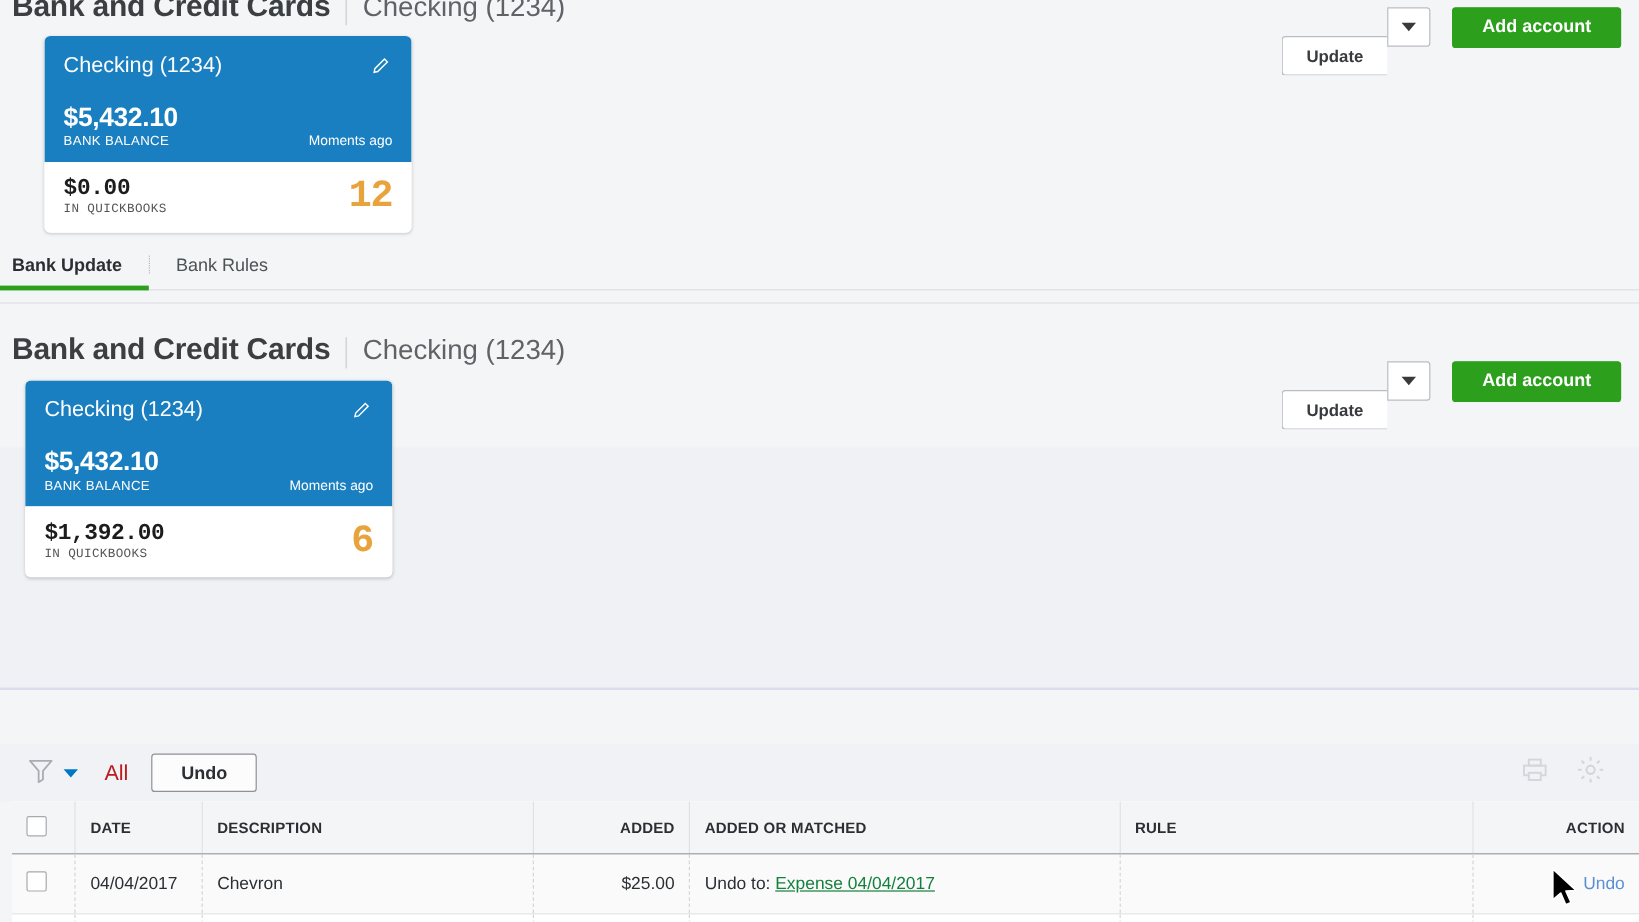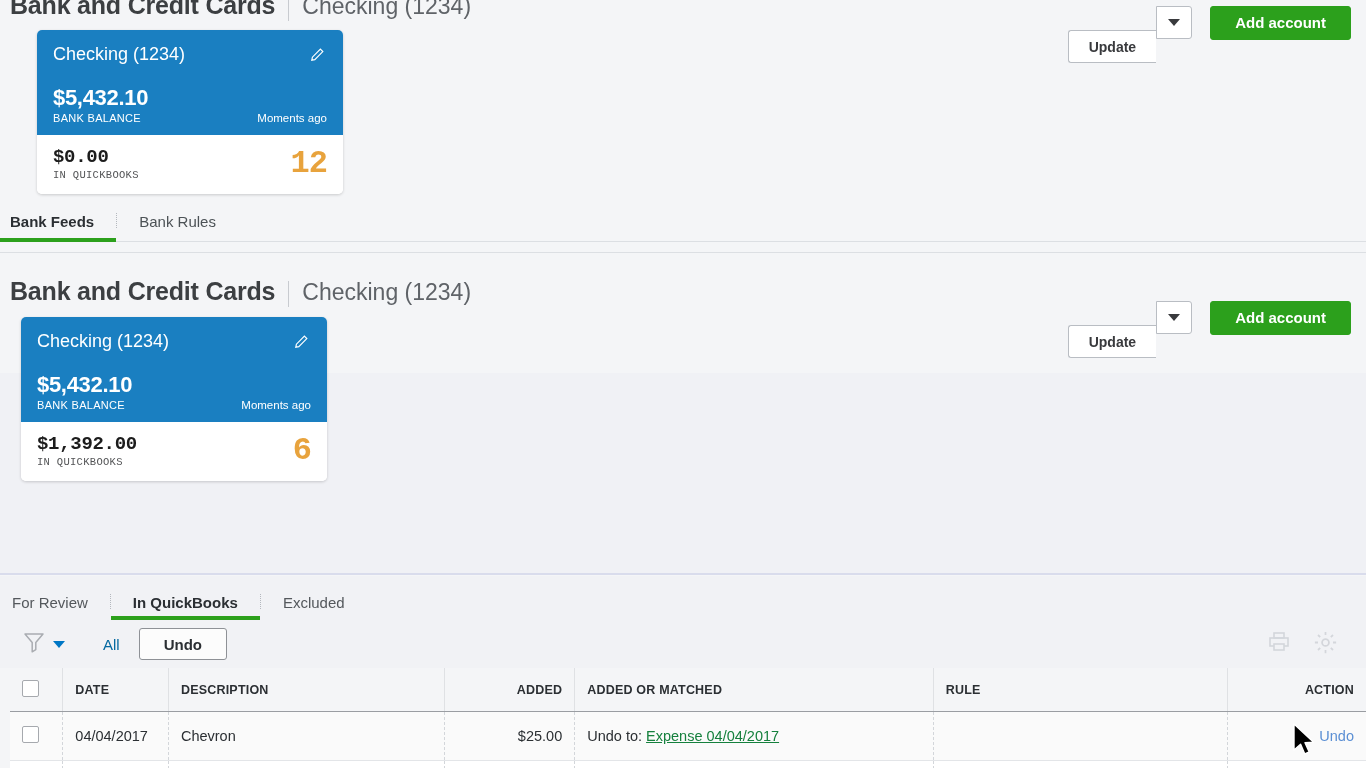--- a/index.html
+++ b/index.html
@@ -165,21 +165,21 @@
   }
   .filter-wrap {
     display: flex; align-items: center; margin-left: 22px; cursor: pointer;
   }
   .filter-caret {
     width: 0; height: 0; margin-left: 7px;
     border-left: 6px solid transparent;
     border-right: 6px solid transparent;
     border-top: 7px solid #0077c5;
   }
-  .all-label { margin-left: 38px; font-size: 15px; color: #0369a1; cursor: pointer; }
+  .all-label { margin-left: 22px; font-size: 18px; color: #b91c1c; cursor: pointer; }
   .btn-undo {
     margin-left: 19px; height: 32px; padding: 0 24px;
     background: #fcfcfc; border: 1px solid #8e9196; border-radius: 3px;
     font-size: 15px; font-weight: bold; color: #2b2f33;
     display: flex; align-items: center; justify-content: center; cursor: pointer;
   }
   .tb-right { margin-left: auto; display: flex; align-items: center; gap: 22px; margin-right: 28px; }
   .tb-icon { cursor: pointer; opacity: .85; }
 
   
@@ -269,21 +269,21 @@
       <div>
         <div class="qb-amt">$0.00</div>
         <div class="qb-lab">IN QUICKBOOKS</div>
       </div>
       <div class="qb-count">12</div>
     </div>
   </div>
 
   <div class="tabstrip" style="top:213px;">
     <div class="tab first active">
-      <span>Bank Feeds</span>
+      <span>Bank Update</span>
       <span class="under"></span>
     </div>
     <span class="dotsep" style="margin-bottom:13px;"></span>
     <div class="tab">
       <span>Bank Rules</span>
       <span class="under"></span>
     </div>
   </div>
 
   <div class="section-mid">
@@ -323,36 +323,20 @@
     </div>
     <div class="card-bottom">
       <div>
         <div class="qb-amt">$1,392.00</div>
         <div class="qb-lab">IN QUICKBOOKS</div>
       </div>
       <div class="qb-count">6</div>
     </div>
   </div>
 
-  <div class="subtabs">
-    <div class="subtab first">
-      <span>For Review</span>
-      <span class="under2"></span>
-    </div>
-    <span class="dotsep"></span>
-    <div class="subtab active">
-      <span>In QuickBooks</span>
-      <span class="under2"></span>
-    </div>
-    <span class="dotsep"></span>
-    <div class="subtab">
-      <span>Excluded</span>
-      <span class="under2"></span>
-    </div>
-  </div>
 
   <div class="toolbar">
     <div class="filter-wrap">
       <span>
         <svg width="24" height="22" viewBox="0 0 24 22" fill="none" stroke="#a9acb1" stroke-width="1.5">
           <path d="M3 3h18l-7.2 8.4v7.2l-3.6 2.2v-9.4z" stroke-linejoin="round"></path>
         </svg>
       </span>
       <span class="filter-caret"></span>
     </div>

